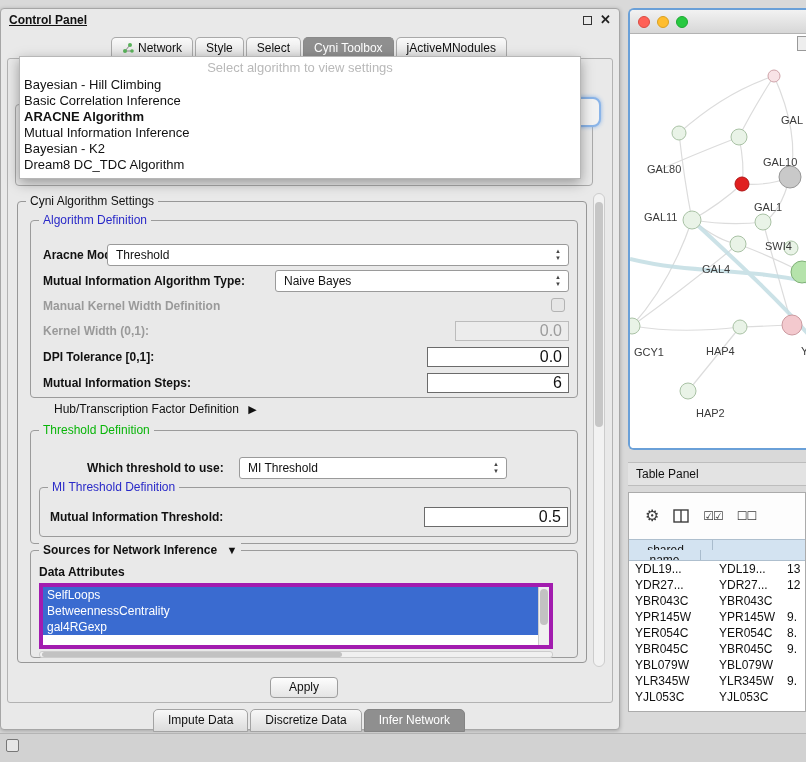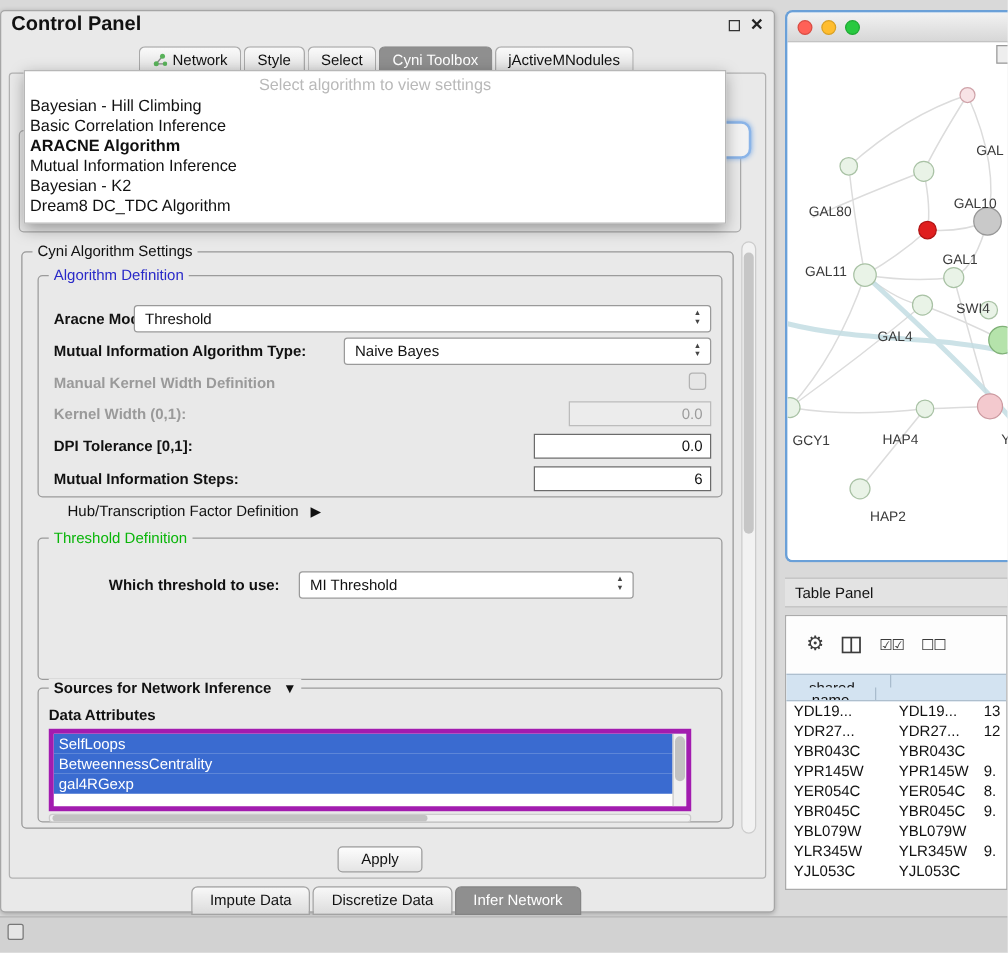--- a/index.html
+++ b/index.html
@@ -18,21 +18,21 @@
     --tab-dark:#8f8f8f; --table-header-bg:#d3e3f1;
   }
 
   
   .control-window{
     position:absolute; left:0; top:8px; width:620px; height:722px;
     background:#e9e9e9; border:1px solid #a6a6a6; border-radius:4px;
     box-shadow:0 1px 4px rgba(0,0,0,.25);
   }
   .titlebar{ height:22px; display:flex; align-items:center; padding:0 8px; }
-  .titlebar .title{ font-weight:bold; font-size:16px; }
+  .titlebar .title{ font-weight:bold; font-size:12px;text-decoration:underline; }
   .win-icons{ margin-left:auto; display:flex; align-items:center; gap:8px; }
   .float-btn{ width:9px; height:9px; border:1.5px solid #333; background:transparent; }
   .close-btn{ font-weight:bold; font-size:13px; color:#222; line-height:10px; cursor:default; }
 
   .tabs{ position:absolute; left:0; top:28px; width:100%; display:flex; justify-content:center; }
   .tab{
     display:flex; align-items:center; gap:4px;
     padding:3px 10px 4px; margin-right:2px;
     border:1px solid #a9a9a9; border-bottom:none;
     border-radius:5px 5px 0 0;
@@ -102,21 +102,21 @@
     position:absolute; height:22px; background:#fff;
     border:1px solid #9a9a9a; border-radius:3px;
     font-size:12px; line-height:20px; padding-left:8px;
   }
   .stepper{
     position:absolute; right:5px; top:3px; width:10px;
     font-size:6px; line-height:7px; color:#444; text-align:center;
   }
   .field{
     position:absolute; height:20px; background:#fff; border:1px solid #6b6b6b;
-    font-size:12px; line-height:18px; text-align:right; padding:0 6px;
+    font-size:16px; line-height:18px; text-align:right; padding:0 6px;
   }
   .field.disabled{ background:#ececec; border-color:#bcbcbc; color:#9c9c9c; }
   .checkbox{
     position:absolute; width:14px; height:14px;
     background:#e6e6e6; border:1px solid #b3b3b3; border-radius:3px;
   }
   .hub-row{ position:absolute; left:20px; top:200px; font-size:12px; font-weight:normal;padding-left:16px; }
   .tri{ font-size:11px; margin-left:6px; }
 
   .attr-label{ position:absolute; left:8px; top:14px; font-size:12px; font-weight:bold; }
@@ -295,20 +295,25 @@
 
       <div class="group-box threshold-group">
         <span class="legend green">Threshold Definition</span>
 
         <span class="lbl" style="left:56px; top:30px;">Which threshold to use:</span>
         <div class="combo" style="left:208px; top:26px; width:268px;">
           <span>MI Threshold</span>
           <span class="stepper"><span>▲</span><br><span>▼</span></span>
         </div>
 
+        <div class="group-box mi-group">
+          <span class="legend blue">MI Threshold Definition</span>
+          <span class="lbl" style="left:10px; top:22px;">Mutual Information Threshold:</span>
+          <div class="field" style="left:384px; top:19px; width:144px;">0.5</div>
+        </div>
       </div>
 
       <div class="group-box sources-group">
         <span class="legend black-bold">
           <span>Sources for Network Inference</span>
           <span class="tri">▼</span>
         </span>
         <span class="attr-label">Data Attributes</span>
         <div class="attr-list">
           <div class="attr-item">SelfLoops</div>

